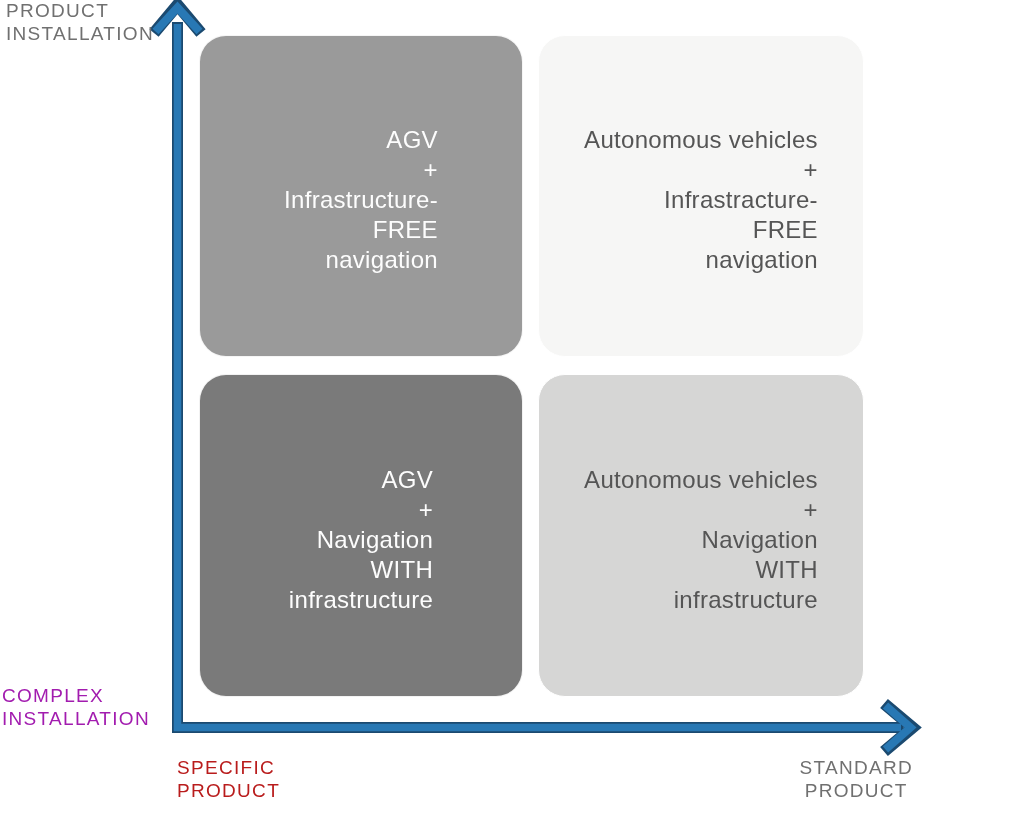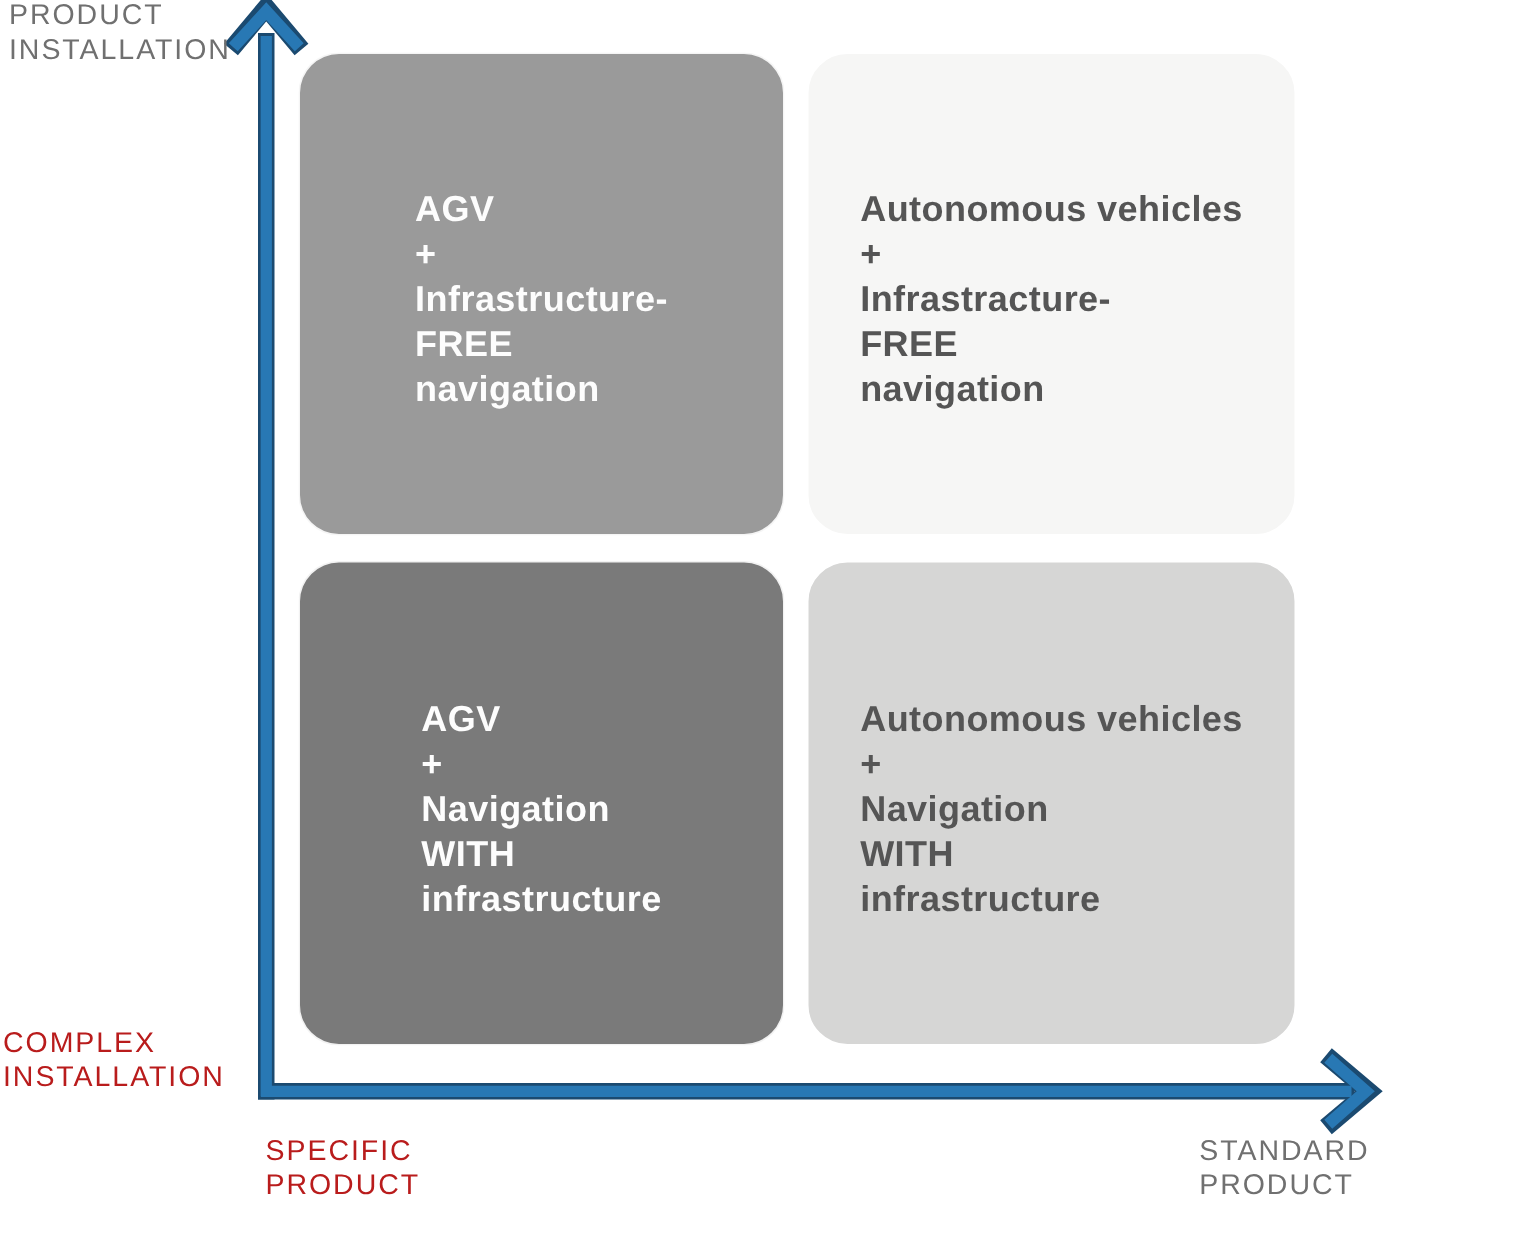--- a/index.html
+++ b/index.html
@@ -28,40 +28,39 @@
     font-size: 19px;
     line-height: 23px;
     letter-spacing: 1.3px;
     font-weight: 400;
     color: #707070;
     white-space: pre-line;
   }
   .label-simple      { left: 6px;   top: -1px; }
   .label-complex     { left: 2px;   top: 684px; }
   .label-specific    { left: 177px; top: 756px; }
-  .label-standard    { right: 111px; top: 756px; text-align: left; }
+  .label-standard    { right: 111px; top: 756px; text-align: center; }
   .quad {
     position: absolute;
     border-radius: 27px;
     display: flex;
     align-items: center;
     justify-content: center;
   }
   .quad-tl { left: 199px; top: 35px;  width: 322px; height: 320px; border: 1px solid rgba(255,255,255,0.9); }
   .quad-tr { left: 538px; top: 35px;  width: 324px; height: 320px; border: 1px solid #ffffff; }
   .quad-bl { left: 199px; top: 374px; width: 322px; height: 321px; border: 1px solid rgba(255,255,255,0.9); }
   .quad-br { left: 538px; top: 374px; width: 324px; height: 321px; border: 1px solid #ffffff; }
   .quad-text {
     font-size: 24px;
     line-height: 30px;
     letter-spacing: 0.3px;
-    text-align: left;
+    text-align: right;
     white-space: pre-line;
     padding-top: 8px;
-    font-weight: bold;
   }
 </style>
 </head>
 <body>
 
 <div class="canvas">
 
   <svg class="axes-svg" viewBox="0 0 1024 836">
     <g fill="none" stroke-linejoin="miter" style="stroke: rgb(27, 74, 112);">
       <path d="M177.5,733 L177.5,22" stroke-width="11"></path>
@@ -73,21 +72,21 @@
       <path d="M177.5,731 L177.5,24" stroke-width="7.5"></path>
       <path d="M155.5,31.5 L177.5,7.5 L199.5,31.5" stroke-width="8"></path>
       <path d="M174,727.5 L901,727.5" stroke-width="7.5"></path>
       <path d="M885.5,705.5 L910.5,727.5 L885.5,749.5" stroke-width="8"></path>
     </g>
   </svg>
 
   <div class="axis-label label-simple" style="color: rgb(112, 112, 112);">PRODUCT
 INSTALLATION</div>
 
-  <div class="axis-label label-complex" style="color: #b91c1c;">COMPLEX
+  <div class="axis-label label-complex" style="color: #a21caf;">COMPLEX
 INSTALLATION</div>
 
   <div class="axis-label label-specific" style="color: #b91c1c;">SPECIFIC
 PRODUCT</div>
 
   <div class="axis-label label-standard" style="color: rgb(112, 112, 112);">STANDARD
 PRODUCT</div>
 
   <div class="quad quad-tl" style="background-color: rgb(154, 154, 154);">
     <div class="quad-text" style="color: rgb(253, 253, 253);">AGV

